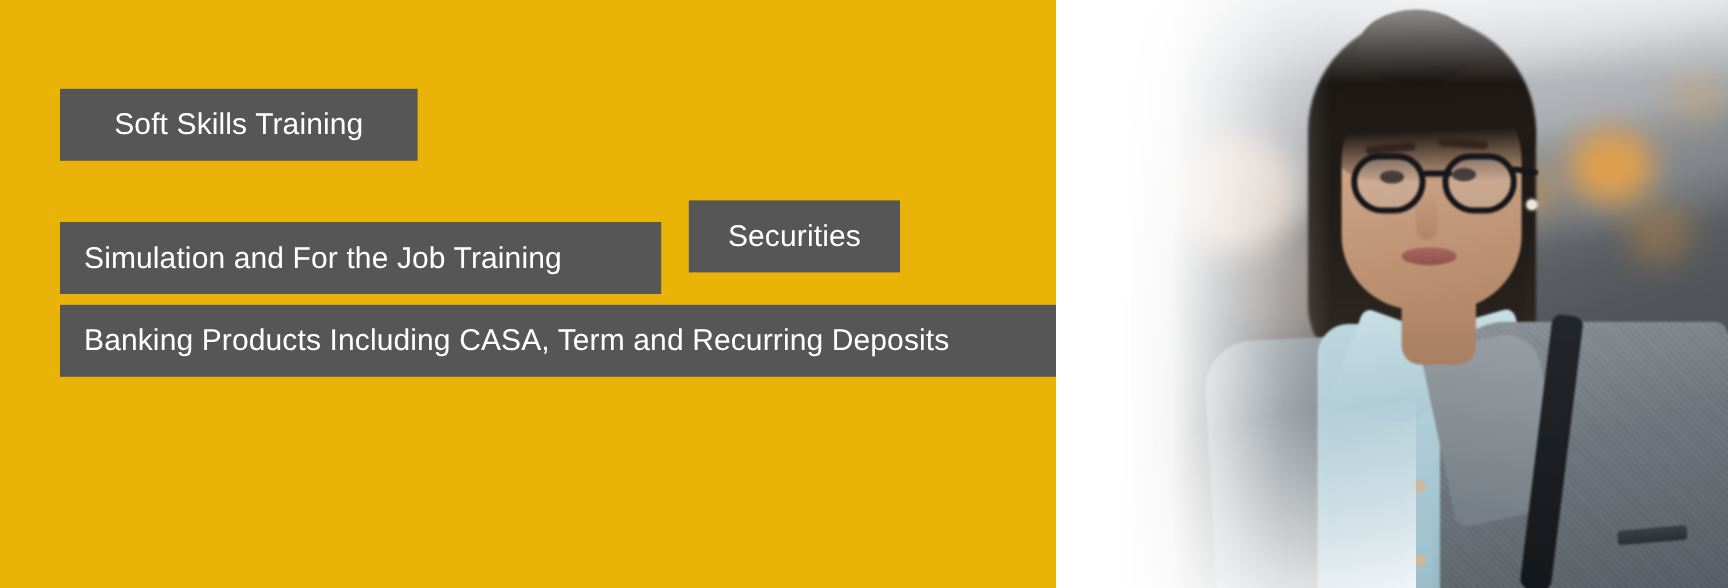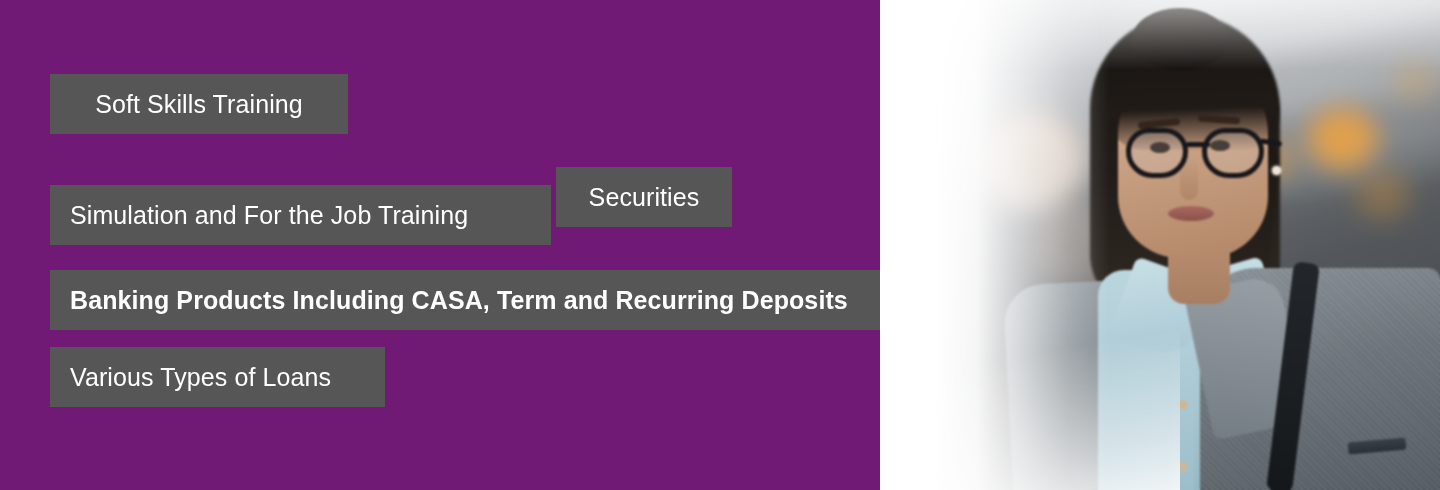--- a/index.html
+++ b/index.html
@@ -7,21 +7,21 @@
   html, body {
     width:1440px; height:490px;
     background:#ffffff;
     font-family:"Liberation Sans", sans-serif;
     overflow:hidden;
   }
 
   #stage {
     position:relative;
     width:1144px; height:490px;
-    background:#701a75;
+    background:#eab308;
   }
 
   
   .tag-list { position:absolute; left:0; top:0; width:960px; height:490px; }
 
   .tag {
     position:absolute;
     background:#565656;
     color:#ffffff;
     display:flex;
@@ -33,23 +33,23 @@
     line-height:1;
   }
   .tag.center { justify-content:center; }
   .tag.left   { justify-content:flex-start; padding-left:20px; }
 
   
   .tag-soft-skills  { left:50px;  top:74px;  width:298px; height:60px; }
   .tag-mutual-funds { left:365px; top:74px;  width:309px; height:60px; }
   
   .tag-simulation   { left:50px;  top:167px; width:501px; height:60px;margin-top:18px; }
-  .tag-securities   { left:556px; top:167px; width:176px; height:60px; }
-  
-  .tag-banking      { left:50px;  top:270px; width:882px; height:60px;font-weight:bold; }
+  .tag-securities   { left:574px; top:167px; width:176px; height:60px; }
+  
+  .tag-banking      { left:50px;  top:254px; width:882px; height:60px; }
   
   .tag-loans        { left:50px;  top:347px; width:335px; height:60px; }
   .tag-insurance    { left:406px; top:347px; width:319px; height:60px; }
 
   
   .photo {
     position:absolute;
     left:880px; top:0;
     width:560px; height:490px;
     overflow:hidden;
@@ -258,21 +258,20 @@
 
     <div class="tag center tag-soft-skills">Soft Skills Training</div>
 
 
     <div class="tag left tag-simulation">Simulation and For the Job Training</div>
 
     <div class="tag center tag-securities">Securities</div>
 
     <div class="tag left tag-banking">Banking Products Including CASA, Term and Recurring Deposits</div>
 
-    <div class="tag left tag-loans">Various Types of Loans</div>
 
   </div>
 
   <div class="photo">
     <div class="photo-scene">
       <div class="bg-streak streak-a"></div>
       <div class="bg-streak streak-b"></div>
       <div class="bg-streak streak-c"></div>
       <div class="bg-streak streak-d"></div>
 

